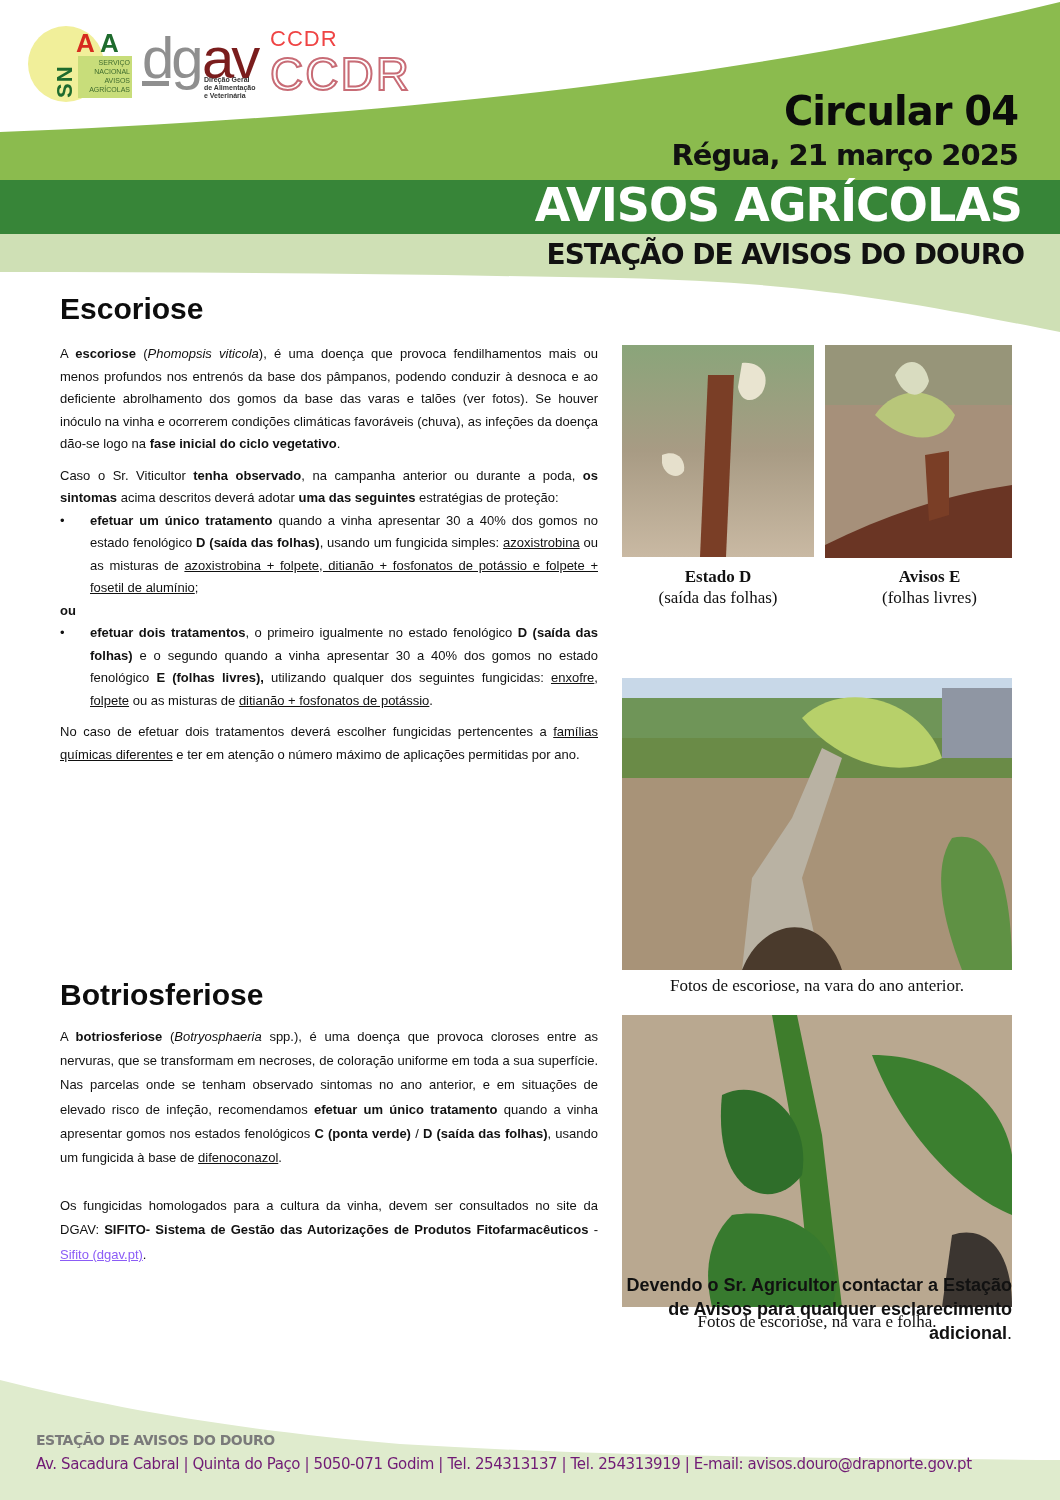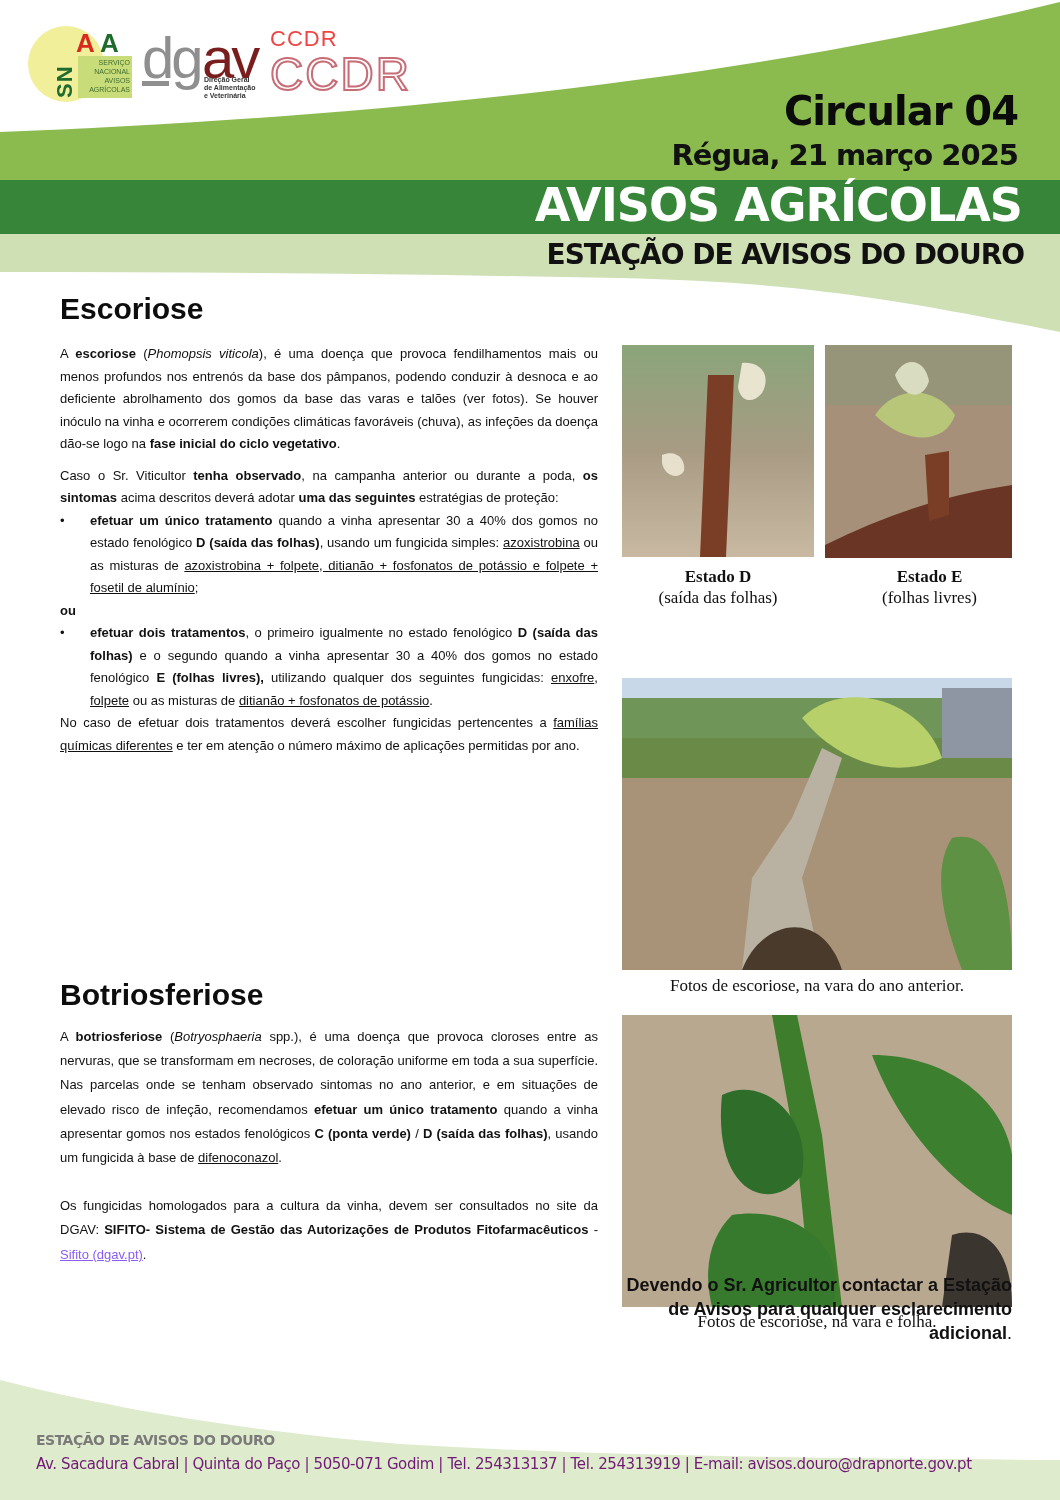--- a/index.html
+++ b/index.html
@@ -93,21 +93,21 @@
   </p>
   <div class="bul">
     <span class="dot">•</span>
     <b>efetuar um único tratamento</b><span> quando a vinha apresentar 30 a 40% dos gomos no estado fenológico </span><b>D (saída das folhas)</b><span>, usando um fungicida simples: </span><span class="u">azoxistrobina</span><span> ou as misturas de </span><span class="u">azoxistrobina + folpete, ditianão + fosfonatos de potássio e folpete + fosetil de alumínio</span><span>;</span>
   </div>
   <div><b>ou</b></div>
   <div class="bul">
     <span class="dot">•</span>
     <b>efetuar dois tratamentos</b><span>, o primeiro igualmente no estado fenológico </span><b>D (saída das folhas)</b><span> e o segundo quando a vinha apresentar 30 a 40% dos gomos no estado fenológico </span><b>E (folhas livres),</b><span> utilizando qualquer dos seguintes fungicidas: </span><span class="u">enxofre</span><span>, </span><span class="u">folpete</span><span> ou as misturas de </span><span class="u">ditianão + fosfonatos de potássio</span><span>.</span>
   </div>
-  <p style="">
+  <p style="margin-top:9px">
     <span>No caso de efetuar dois tratamentos deverá escolher fungicidas pertencentes a </span><span class="u">famílias químicas diferentes</span><span> e ter em atenção o número máximo de aplicações permitidas por ano.</span>
   </p>
 </div>
 
 <h2 style="top:978px">Botriosferiose</h2>
 <div class="col" style="top:1025px; line-height:24.2px">
   <p>
     <span>A </span><b>botriosferiose</b><span> (</span><i>Botryosphaeria</i><span> spp.), é uma doença que provoca cloroses entre as nervuras, que se transformam em necroses, de coloração uniforme em toda a sua superfície. Nas parcelas onde se tenham observado sintomas no ano anterior, e em situações de elevado risco de infeção, recomendamos </span><b>efetuar um único tratamento</b><span> quando a vinha apresentar gomos nos estados fenológicos </span><b>C (ponta verde)</b><span> / </span><b>D (saída das folhas)</b><span>, usando um fungicida à base de </span><span class="u">difenoconazol</span><span>.</span>
   </p>
   <p style="margin-top:24px">
@@ -134,21 +134,21 @@
   <path d="M0,200 C60,170 120,150 187,140 L187,213 L0,213 Z" fill="#6a3524"></path>
   <path d="M100,110 L124,106 L124,170 L104,176 Z" fill="#7a3e26"></path>
   <path d="M50,70 C70,40 110,40 130,70 C120,100 80,100 50,70 Z" fill="#b8c67a"></path>
   <path d="M70,30 C80,10 100,14 104,36 C98,56 78,54 70,30 Z" fill="#d9dcc0"></path>
 </svg>
 <div class="cap" style="left:622px; top:566px; width:192px">
   <b>Estado D</b><br>
   <span>(saída das folhas)</span>
 </div>
 <div class="cap" style="left:836px; top:566px; width:187px">
-  <b>Estado E</b><br>
+  <b>Avisos E</b><br>
   <span>(folhas livres)</span>
 </div>
 
 <svg class="photo" style="left:622px; top:678px" width="390" height="292">
   <rect width="390" height="292" fill="#a89378"></rect>
   <rect width="390" height="60" fill="#c8d8e8"></rect>
   <rect x="0" y="20" width="390" height="80" fill="#5f8a3e" opacity="0.85"></rect>
   <rect x="320" y="10" width="70" height="70" fill="#8f96a3"></rect>
   <path d="M120,292 L130,200 L170,140 L200,70 L220,80 L180,200 L200,292 Z" fill="#b9b2a3"></path>
   <path d="M120,292 C140,240 200,230 220,292 Z" fill="#4a3a2c"></path>

